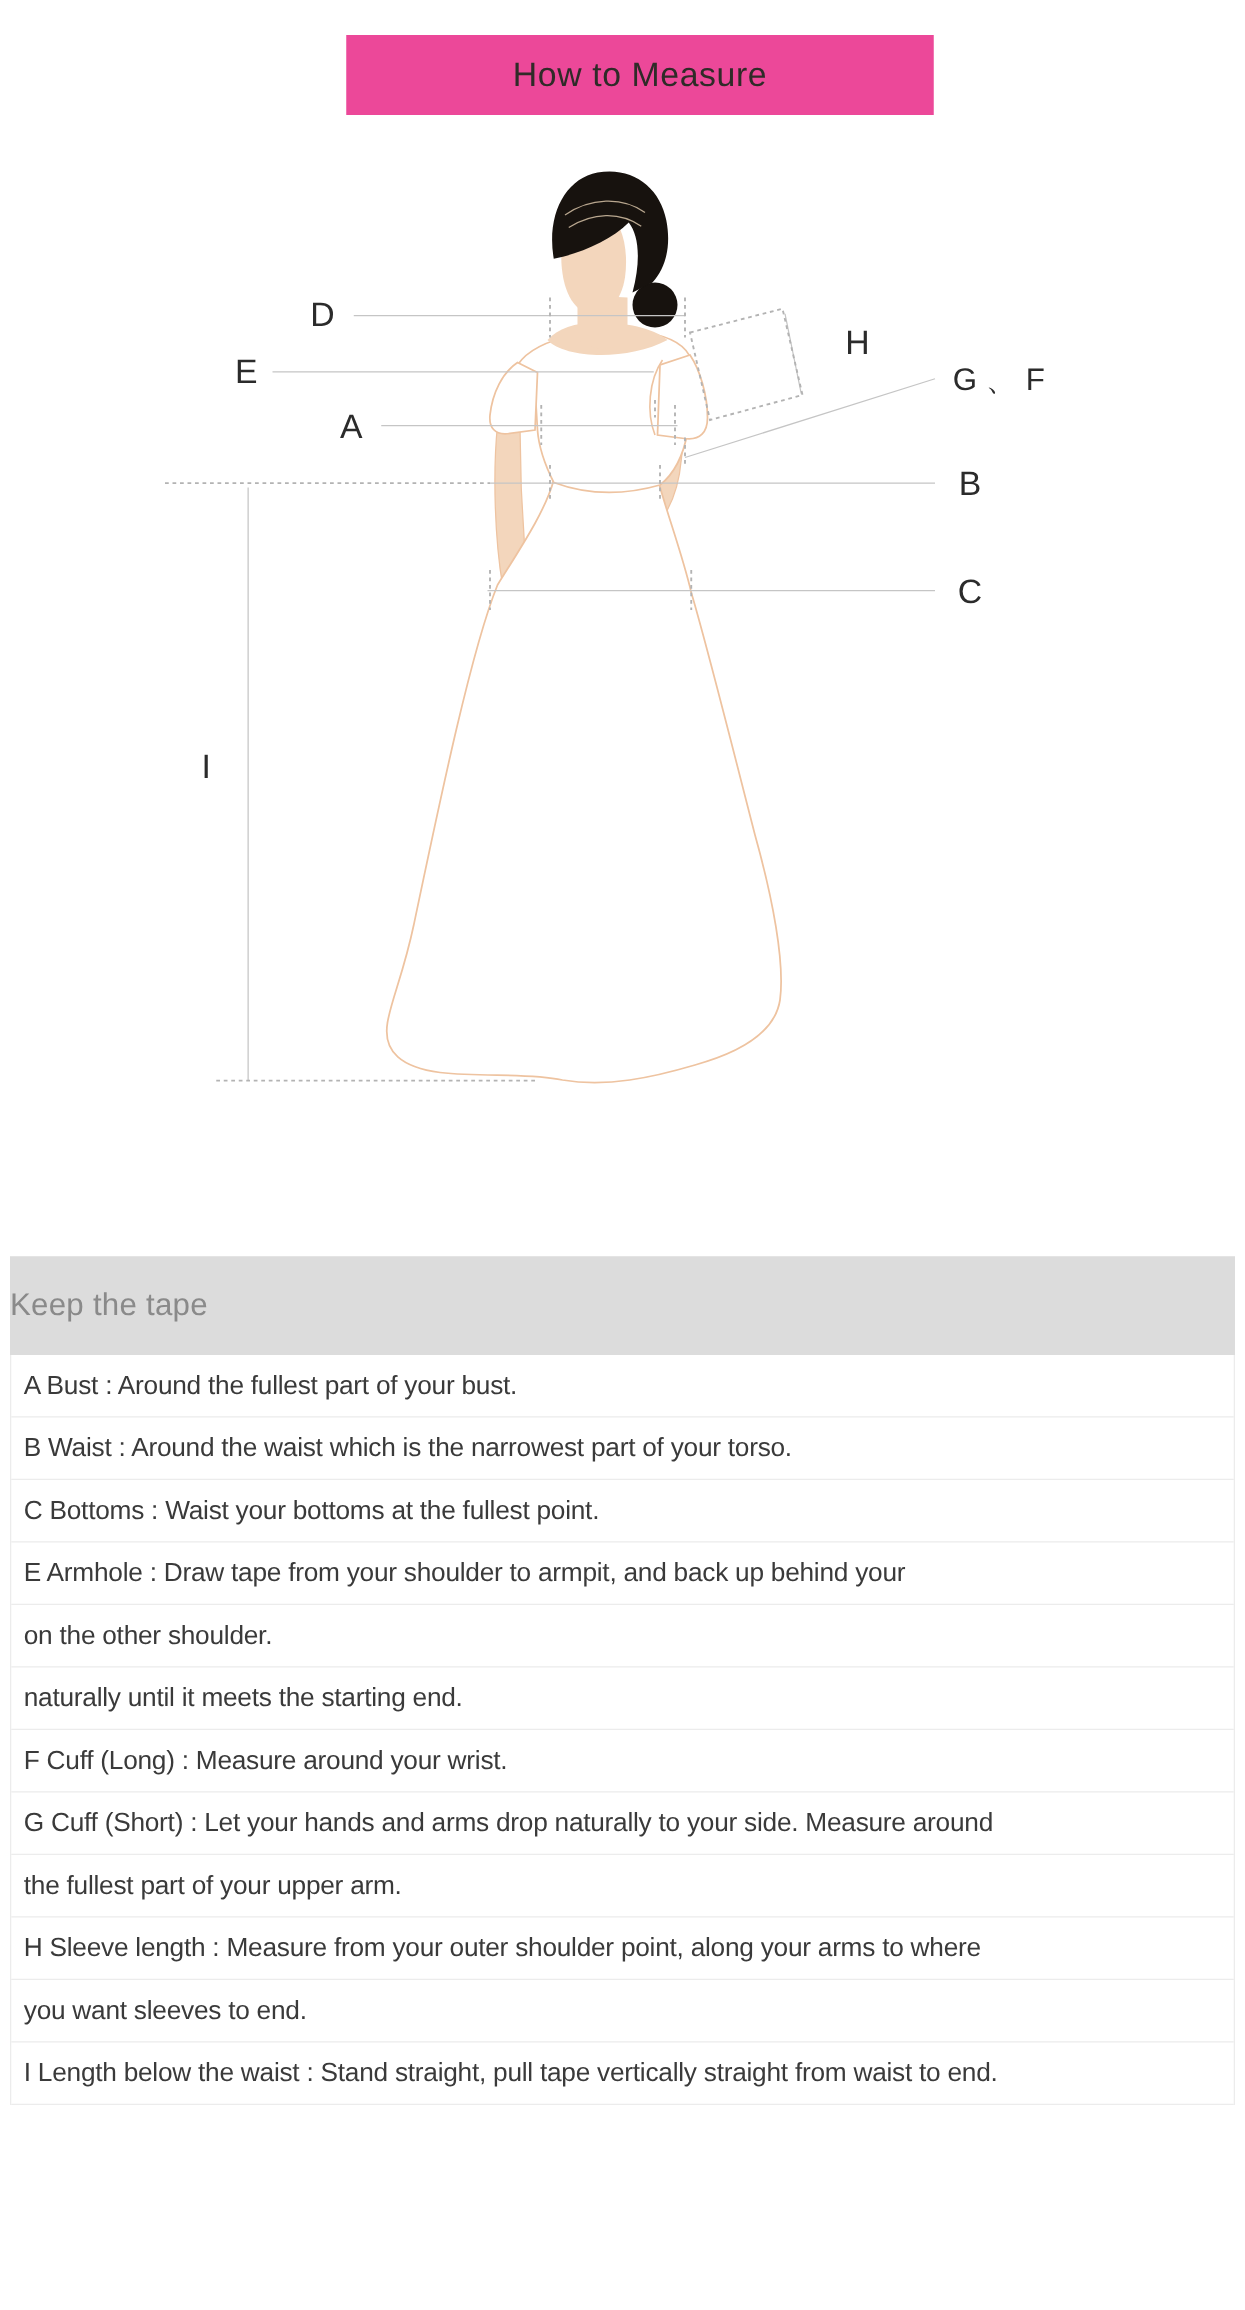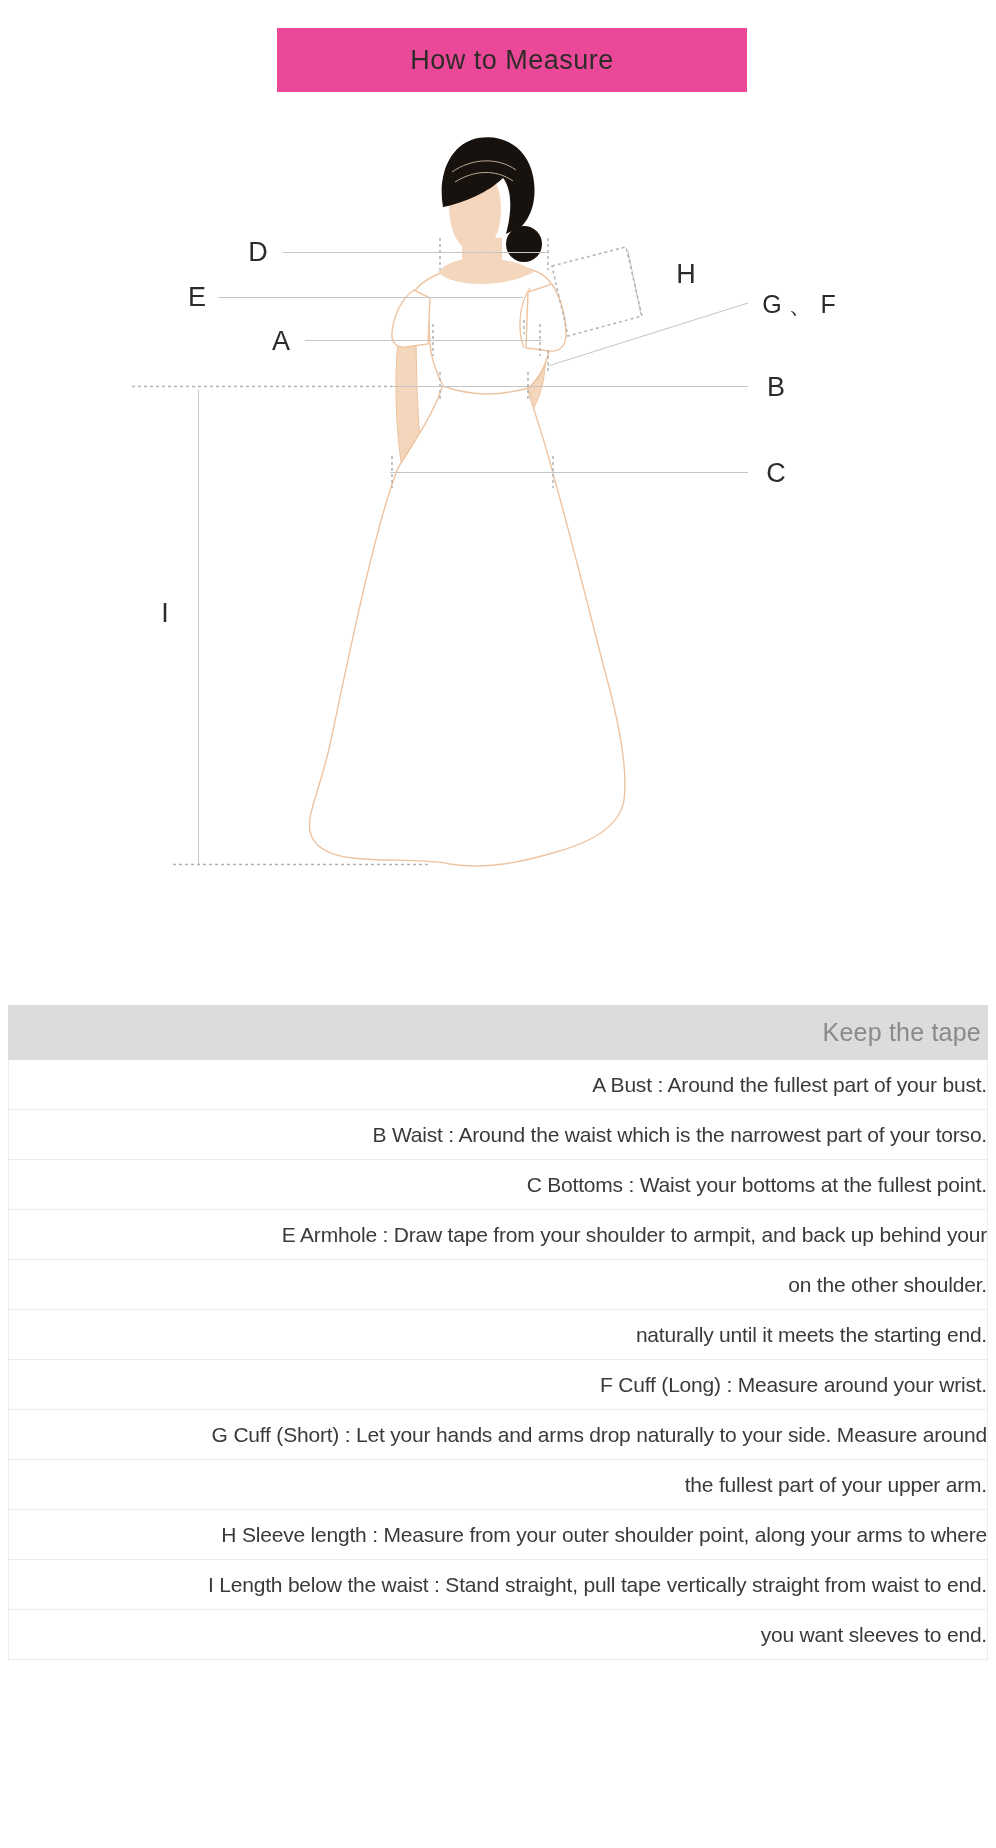--- a/index.html
+++ b/index.html
@@ -40,25 +40,25 @@
     font-weight: 300;
     fill: #2b2b2b;
   }
   .measure-table {
     position: absolute;
     left: 8px;
     top: 1005px;
     width: 980px;
   }
   .table-header {
-    height: 55px;
+    height: 79px;
     background: #dcdcdc;
     display: flex;
     align-items: center;
-    justify-content: flex-end;
+    justify-content: flex-start;
     font-size: 25px;
     font-weight: 300;
     color: #3c3c3c;
     letter-spacing: 0.2px;
   }
   .table-header .light-part { color: #8a8a8a; white-space: pre; }
   .table-header .dark-part  { color: #333333; }
   .table-rows {
     border-left: 1px solid #ececec;
     border-right: 1px solid #ececec;
@@ -67,21 +67,20 @@
     height: 49px;
     line-height: 49px;
     border-bottom: 1px solid #ececec;
     padding-left: 10px;
     font-size: 21px;
     font-weight: 300;
     color: #3a3a3a;
     letter-spacing: -0.2px;
     white-space: nowrap;
     overflow: hidden;
-    text-align: right;
   }
 </style>
 </head>
 <body>
 
 <div class="page">
 
   <div class="title-bar">How to Measure</div>
 
   <svg class="figure-svg" width="996" height="1005" viewBox="0 0 996 1005">
@@ -174,18 +173,18 @@
       <div class="t-row">A Bust :  Around the fullest part of your bust.</div>
       <div class="t-row">B Waist :  Around the waist which is the narrowest part of your torso.</div>
       <div class="t-row">C Bottoms :  Waist your bottoms at the fullest point.</div>
       <div class="t-row">E Armhole : Draw tape from your shoulder to armpit, and back up behind your</div>
       <div class="t-row">on the other shoulder.</div>
       <div class="t-row">naturally until it meets the starting end.</div>
       <div class="t-row">F Cuff (Long) : Measure around your wrist.</div>
       <div class="t-row">G Cuff (Short) : Let your hands and arms drop naturally to your side. Measure around</div>
       <div class="t-row">the fullest part of your upper arm.</div>
       <div class="t-row">H Sleeve length : Measure from your outer shoulder point, along your arms to where</div>
+      <div class="t-row">you want sleeves to end.</div>
       <div class="t-row"> I  Length below the waist : Stand straight, pull tape vertically straight from waist to end.</div>
-      <div class="t-row">you want sleeves to end.</div>
     </div>
   </div>
 
 </div>
 
 </body></html>

